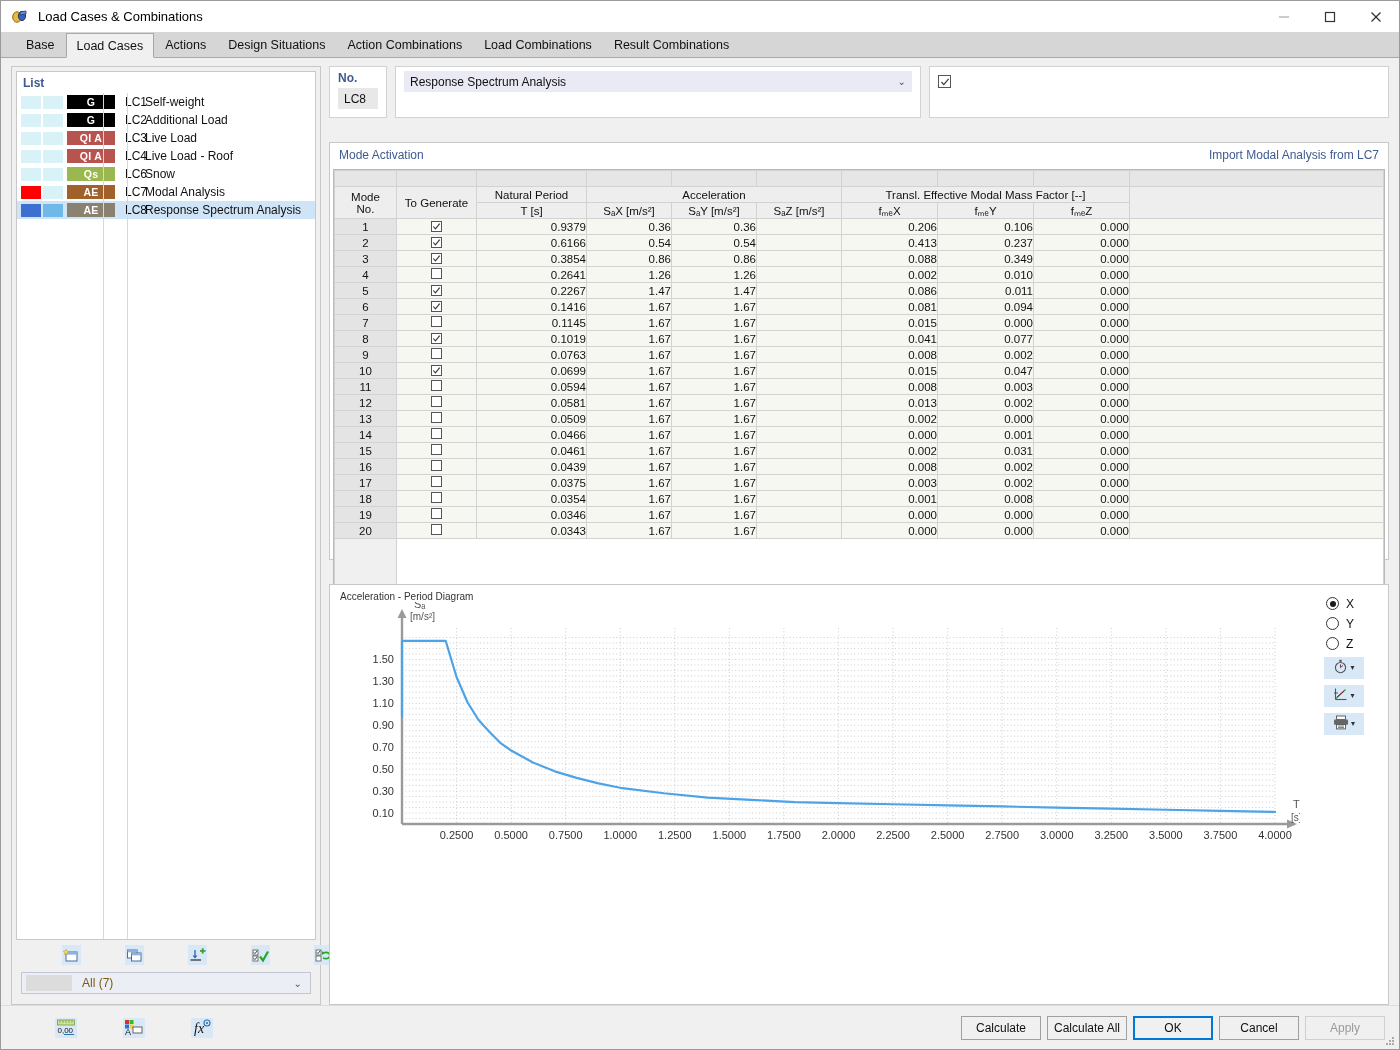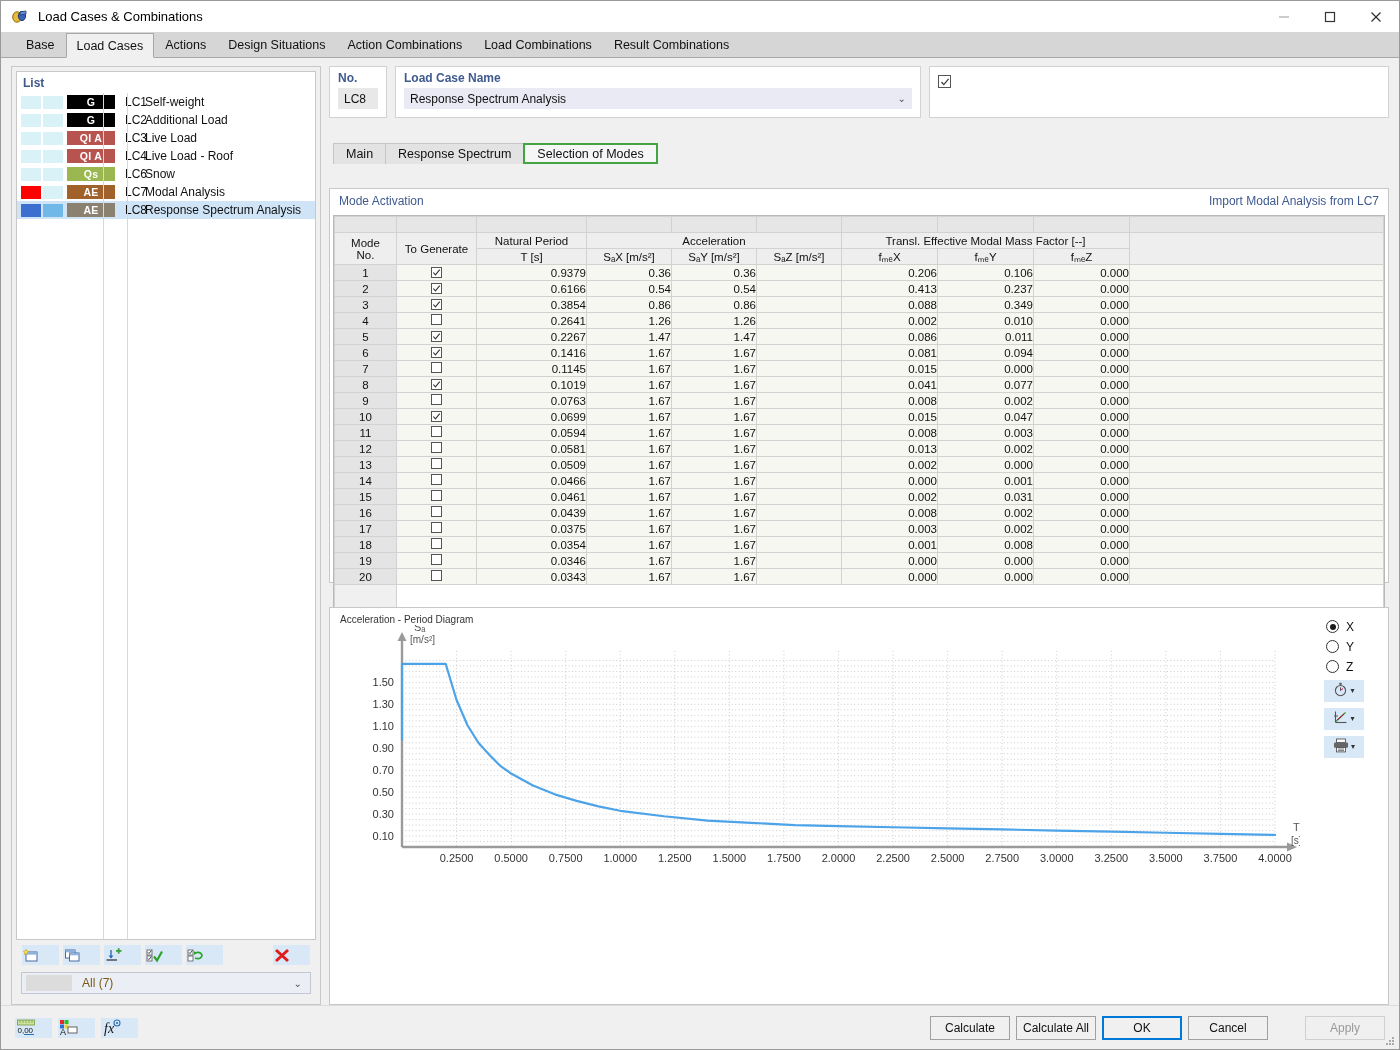--- a/index.html
+++ b/index.html
@@ -77,22 +77,22 @@
     width:48px; height:14px; color:#fff; font-size:10.5px;
     display:flex; align-items:center; justify-content:center;
     font-weight:600; letter-spacing:.3px;
   }
   .lcno { width:30px; padding-left:10px; color:#111; }
   .lcname { color:#111; }
   .vdiv { position:absolute; top:0; bottom:0; width:1px; background:#d8d8d8; }
 
   .list-toolbar { display:flex; align-items:center; gap:4px; padding:5px 6px; }
   .tbtn {
-    width:37px; height:20px; background:#d9e8f7; border:1px solid transparent;
-    display:flex; align-items:center; justify-content:flex-start;
+    width:22px; height:20px; background:#d9e8f7; border:1px solid transparent;
+    display:flex; align-items:center; justify-content:center;margin-left:40px;
   }
   .tbtn.redx { background:#d9e8f7; }
   .tb-gap { flex:1; }
 
   .filterbar { margin:2px 5px 6px 5px; height:22px; background:#eceef5; border:1px solid #c3c7d4; display:flex; align-items:center; }
   .filterbar .cbox { width:46px; height:16px; background:#dcdcdc; margin-left:4px; }
   .filterbar .ftext { margin-left:10px; color:#7a5a12; font-size:12px; }
   .filterbar .fcaret { margin-left:auto; margin-right:8px; color:#555; font-size:10px; }
 
   
@@ -156,21 +156,21 @@
   .radio { display:flex; align-items:center; gap:7px; font-size:12px; color:#111; padding-left:4px; }
   .rdot { width:13px; height:13px; border-radius:50%; border:1.4px solid #333; background:#fff; display:flex; align-items:center; justify-content:center; }
   .rdot.on::after { content:""; width:6px; height:6px; border-radius:50%; background:#1a1a1a; }
   .sidebtn { width:40px; height:22px; background:#d9e8f7; display:flex; align-items:center; justify-content:center; gap:2px; margin-left:2px;}
   .sidebtn .caret { font-size:8px; color:#333; }
 
   
   .bottombar { height:44px; display:flex; align-items:center; padding:0 14px; gap:6px; flex:0 0 auto; border-top:1px solid #dcdcdc;}
   .dlgbtn { height:24px; min-width:80px; padding:0 0; background:#f0f0f0; border:1px solid #a0a0a0; font-size:12px; color:#111; display:flex; align-items:center; justify-content:center; }
   .dlgbtn.def { border:2px solid #0078d7; }
-  .dlgbtn.dis { color:#9a9a9a; border:1px solid #d0d0d0;margin-left:31px; }
+  .dlgbtn.dis { color:#9a9a9a; border:1px solid #d0d0d0; }
   .bottombar .spacer { flex:1; }
   .griphandle { position:absolute; right:3px; bottom:2px; width:12px; height:12px; }
 </style>
 </head>
 <body>
 
 <div class="window">
 
   <div class="titlebar">
     <span class="app-icon">
@@ -343,48 +343,36 @@
     </div>
 
     <div class="rightpanel">
 
       <div class="toprow">
         <div class="fieldbox" style="width:58px;">
           <div class="fieldlabel">No.</div>
           <div class="inputflat">LC8</div>
         </div>
         <div class="fieldbox" style="flex:1;">
-          <div class="fieldlabel">Load Case Name</div>
           <div class="inputcombo">
             <span>Response Spectrum Analysis</span>
             <span class="caret">⌄</span>
           </div>
         </div>
         <div class="fieldbox" style="width:460px;">
           <div style="height:21px;display:flex;align-items:center;">
             <span class="chk">
               <svg width="10" height="10" viewBox="0 0 10 10">
                   <path d="M1.5 5 L3.8 7.6 L8.6 1.8" stroke="#3a3a3a" stroke-width="1.2" fill="none"></path>
                 </svg>
             </span>
           </div>
         </div>
       </div>
 
-      <div class="subtabs">
-        <div class="subtab">
-            <span>Main</span>
-          </div>
-        <div class="subtab">
-            <span>Response Spectrum</span>
-          </div>
-        <div class="subtab active hl">
-            <span>Selection of Modes</span>
-          </div>
-      </div>
 
       <div class="contentbox">
 
         <div class="sectionhdr">
           <span class="t">Mode Activation</span>
           <a class="link" href="#">Import Modal Analysis from LC7</a>
         </div>
 
         <div class="tblwrap">
           <table class="grid">

